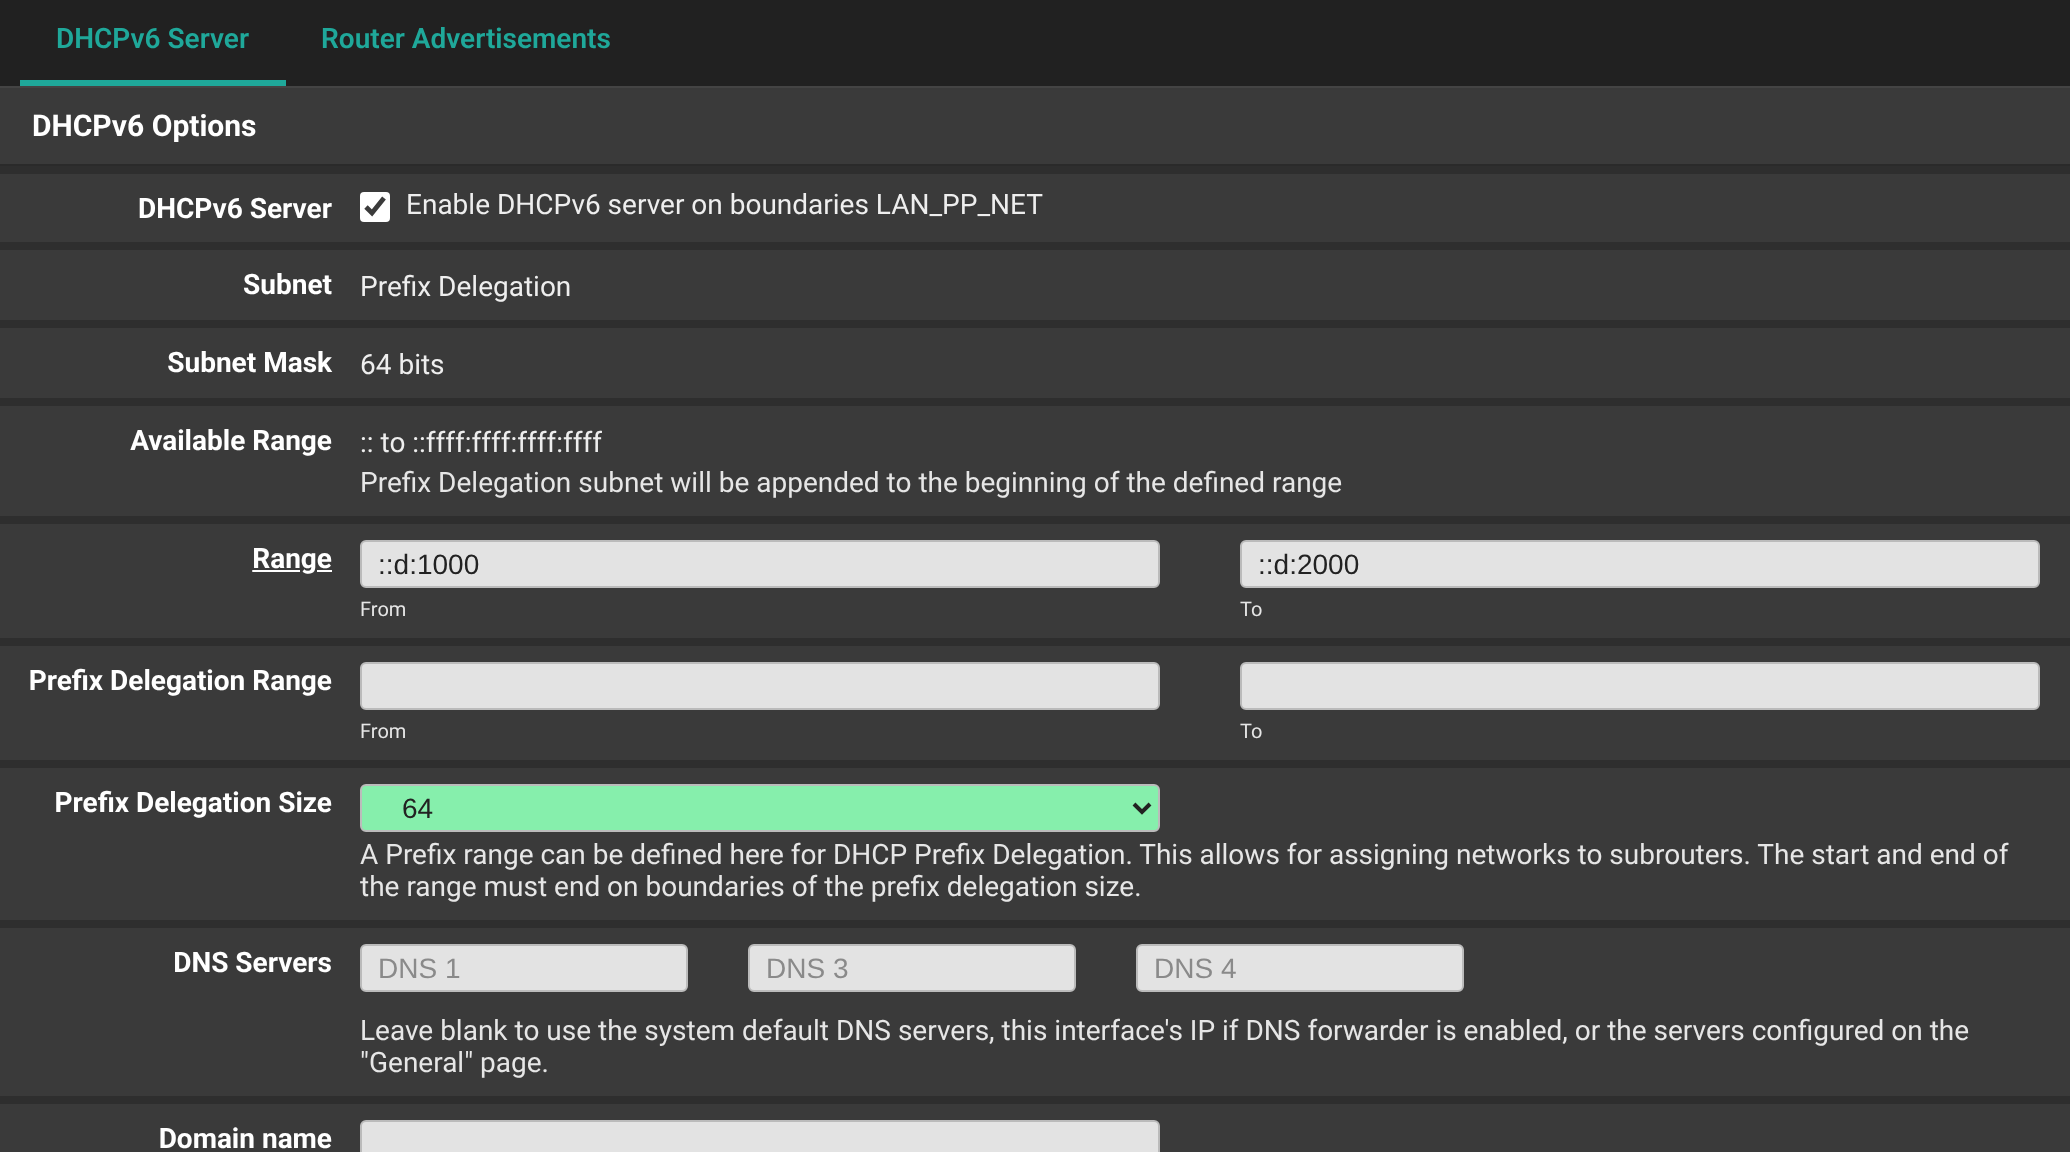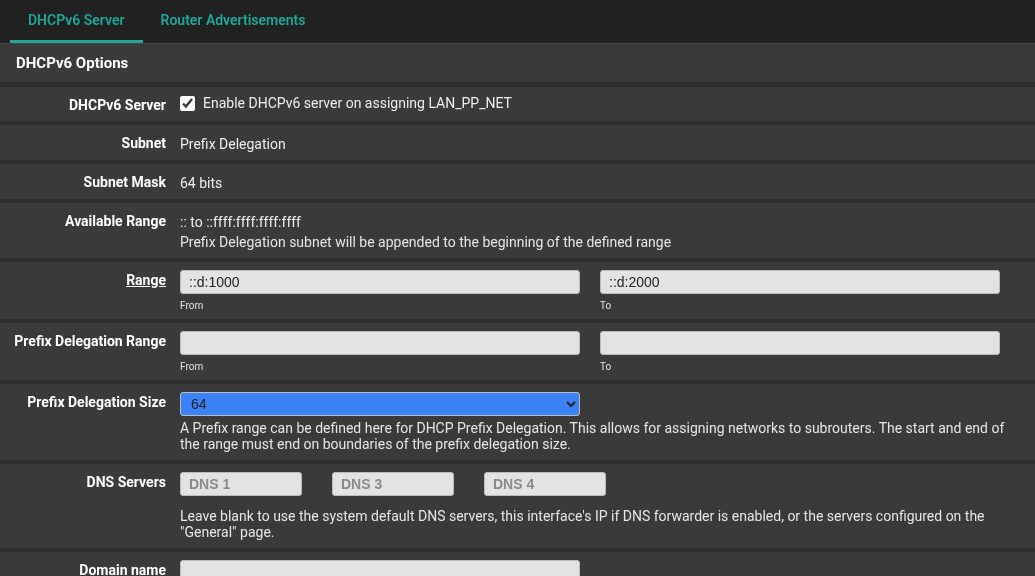--- a/index.html
+++ b/index.html
@@ -62,21 +62,21 @@
       display: flex;
       align-items: center;
       gap: 8px;
     }
     input[type="checkbox"] {
       width: 15px; height: 15px;
       accent-color: #fff;
     }
     .pair {
       display: flex;
-      gap: 20px;
+      gap: 40px;
     }
     .pair-col {
       display: flex;
       flex-direction: column;
       gap: 4px;
       width: 400px;
     }
     input[type="text"].field {
       width: 100%;
       height: 24px;
@@ -84,63 +84,63 @@
       border: 1px solid #bbb;
       border-radius: 3px;
       padding: 2px 8px;
       font-size: 14px;
       color: #222;
     }
     input[type="text"].field::placeholder { color: #8a8a8a; }
     select.field {
       width: 400px;
       height: 24px;
-      background: #3b82f6;
+      background: #86efac;
       border: 1px solid #bbb;
       border-radius: 3px;
-      padding: 0 6px;
+      padding: 0 16px;
       font-size: 14px;
       color: #222;
     }
     .caption {
       color: #e6e6e6;
       font-size: 10px;
       margin-top: 2px;
     }
     .help {
       color: #e6e6e6;
       font-size: 14px;
       margin-top: 4px;
       max-width: 840px;
     }
     .dns-row {
       display: flex;
       gap: 30px;
       margin-bottom: 12px;
     }
-    .dns-row input.field { width: 122px; font-weight: bold; }
+    .dns-row input.field { width: 164px; }
     .single-field { width: 400px; }
     .inline-text { padding-top: 3px; }
   </style>
 </head>
 <body>
 
 <div class="tabs">
   <div class="tab active">DHCPv6 Server</div>
   <div class="tab">Router Advertisements</div>
 </div>
 
 <div class="section-header">DHCPv6 Options</div>
 
 <div class="row">
   <div class="row-label">DHCPv6 Server</div>
   <div class="row-content">
     <label class="checkline">
       <input type="checkbox" checked="" style="">
-      <span>Enable DHCPv6 server on assigning LAN_PP_NET</span>
+      <span>Enable DHCPv6 server on boundaries LAN_PP_NET</span>
     </label>
   </div>
 </div>
 
 <div class="row">
   <div class="row-label">Subnet</div>
   <div class="row-content inline-text">Prefix Delegation</div>
 </div>
 
 <div class="row">

